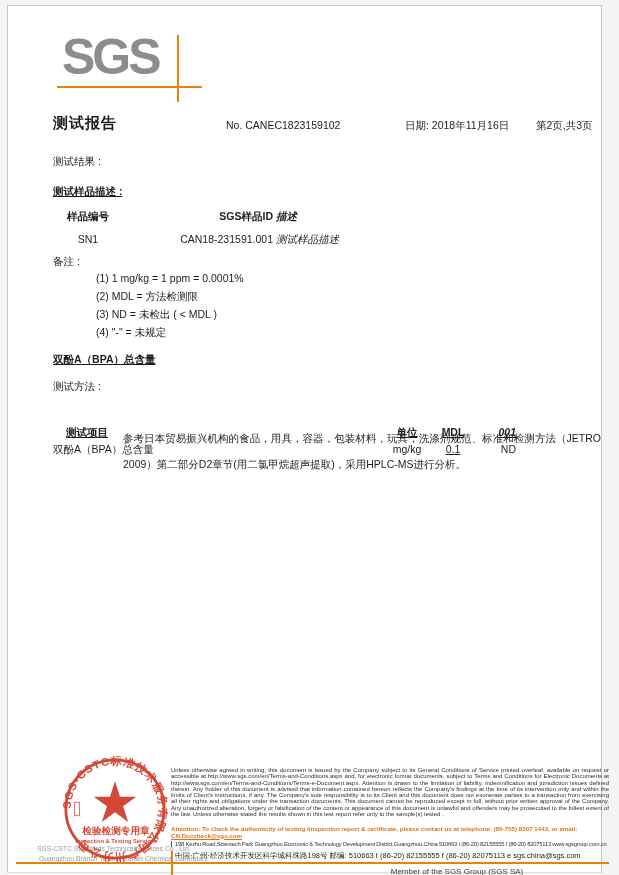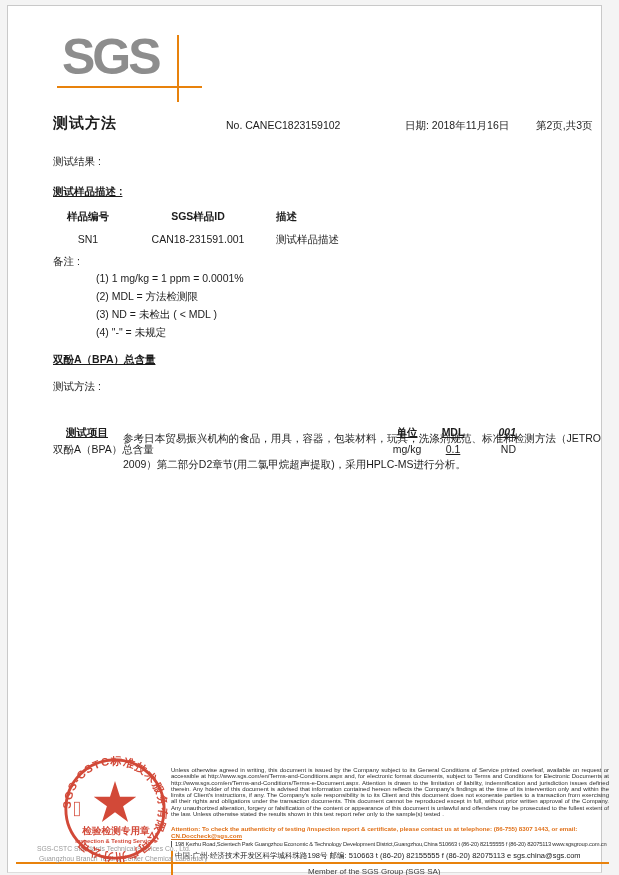--- a/index.html
+++ b/index.html
@@ -19,22 +19,22 @@
   .body-text { font-size:10.5px; }
   .bold { font-weight:bold; }
   .ul { text-decoration:underline; }
   .it { font-style:italic; }
 
   .results-label { left:45px; top:149px; }
   .sample-desc-heading { left:45px; top:179px; }
 
   
   .s-col1 { left:45px; width:70px; text-align:center; }
-  .s-col2 { left:115px; width:150px; text-align:center; }
-  .s-col3 { left:268px; }
+  .s-col2 { left:115px; width:150px; text-align:right; }
+  .s-col3 { left:268px;font-style:italic; }
   .s-head { top:204px; font-weight:bold; }
   .s-row { top:220px;margin-top:7px; }
 
   .remarks-label { left:45px; top:249px; }
   .remark-item { left:88px;text-align:center; }
 
   .bpa-heading { left:45px; top:347px; font-weight:bold; text-decoration:underline; }
   .method-label { left:45px; top:374px; }
   .method-text { left:115px; top:374px; width:478px; line-height:26px; text-align:justify;margin-top:45px; }
 
@@ -48,35 +48,35 @@
   .r-col4 { left:466px; width:42px; text-align:right; }
 
   
   .legal { left:163px; top:761px; width:438px; font-size:6px; line-height:6.3px; text-align:justify; color:#2e2e2e; }
   .attention { left:163px; top:820px; width:438px; font-size:6.2px; line-height:6.6px; font-weight:bold; color:#e07018; }
   .attention a { color:#e07018; }
   .addr-en { left:163px; top:835px; width:438px; font-size:5.8px; color:#333; border-left:1px solid #555; padding-left:3px; letter-spacing:-0.2px; }
   .addr-cn { left:163px; top:845px; width:438px; font-size:7.5px; color:#222; border-left:1px solid #555; padding-left:3px; }
   .footer-rule { left:8px; top:856px; width:593px; height:2px; background:#e8820c; }
   .footer-tick { left:163px; top:845px; width:1.5px; height:28px; background:#e8820c; }
-  .member { left:300px; top:861px; width:298px; text-align:left; font-size:8px; color:#3a3a3a; }
+  .member { left:300px; top:861px; width:298px; text-align:center; font-size:8px; color:#3a3a3a; }
   .company-1 { left:29px; top:839px; font-size:6.8px; color:#9a9a9a; }
   .company-2 { left:31px; top:849px; font-size:6.8px; color:#9a9a9a; }
   .stamp { left:54px; top:750px; width:106px; height:106px; opacity:0.92; }
 </style>
 </head>
 <body>
 
 <div class="page">
 
   <div class="abs sgs-logo">SGS</div>
   <div class="abs crop-v"></div>
   <div class="abs crop-h"></div>
 
-  <div class="abs doc-title">测试方法</div>
+  <div class="abs doc-title">测试报告</div>
   <div class="abs report-no">No. CANEC1823159102</div>
   <div class="abs report-date">日期: 2018年11月16日</div>
   <div class="abs page-info">第2页,共3页</div>
 
   <div class="abs body-text results-label">测试结果 :</div>
 
   <div class="abs body-text bold ul sample-desc-heading">测试样品描述 :</div>
 
   <div class="abs body-text s-head s-col1">样品编号</div>
   <div class="abs body-text s-head s-col2">SGS样品ID</div>

